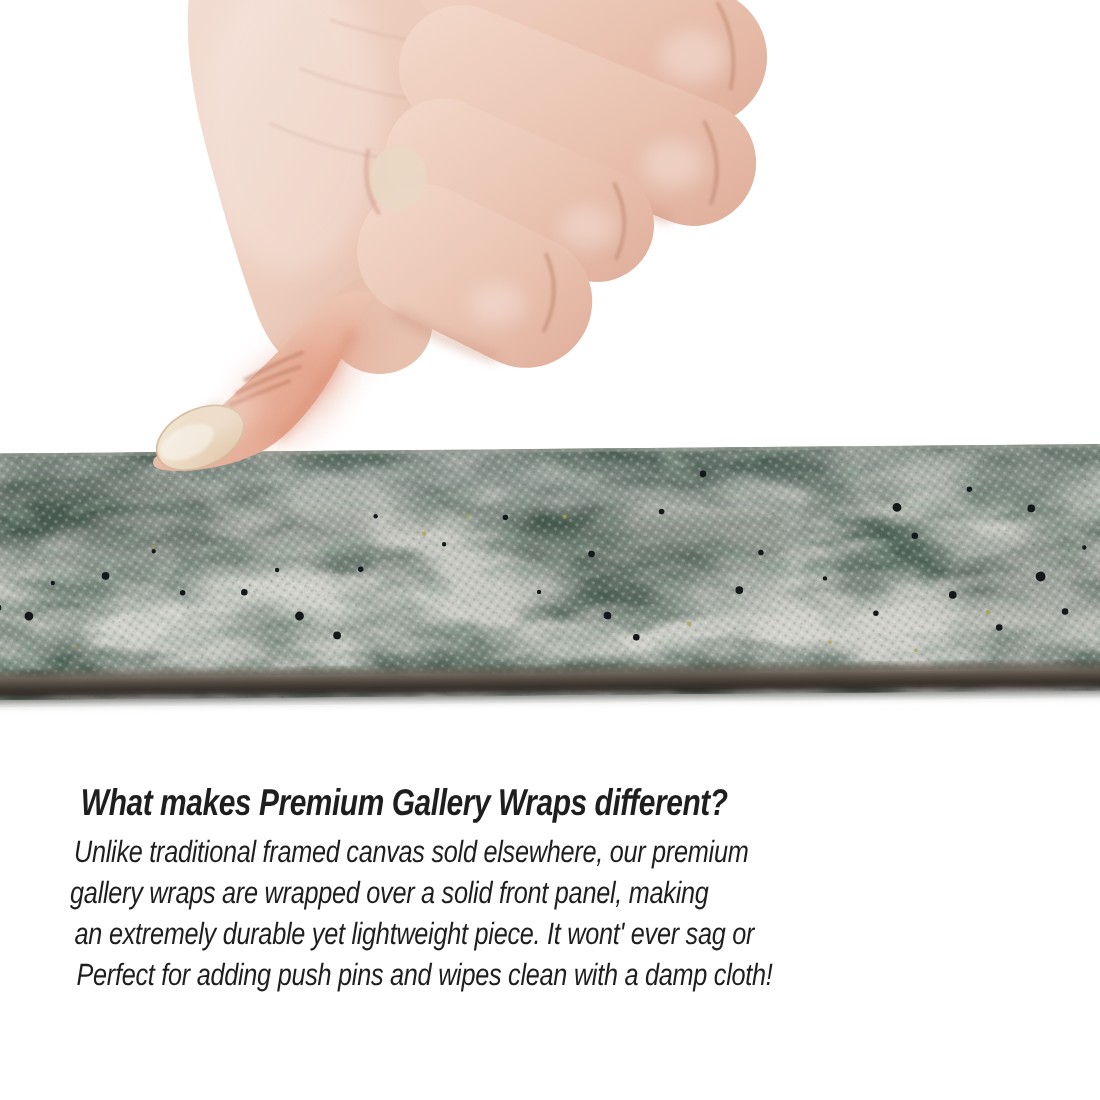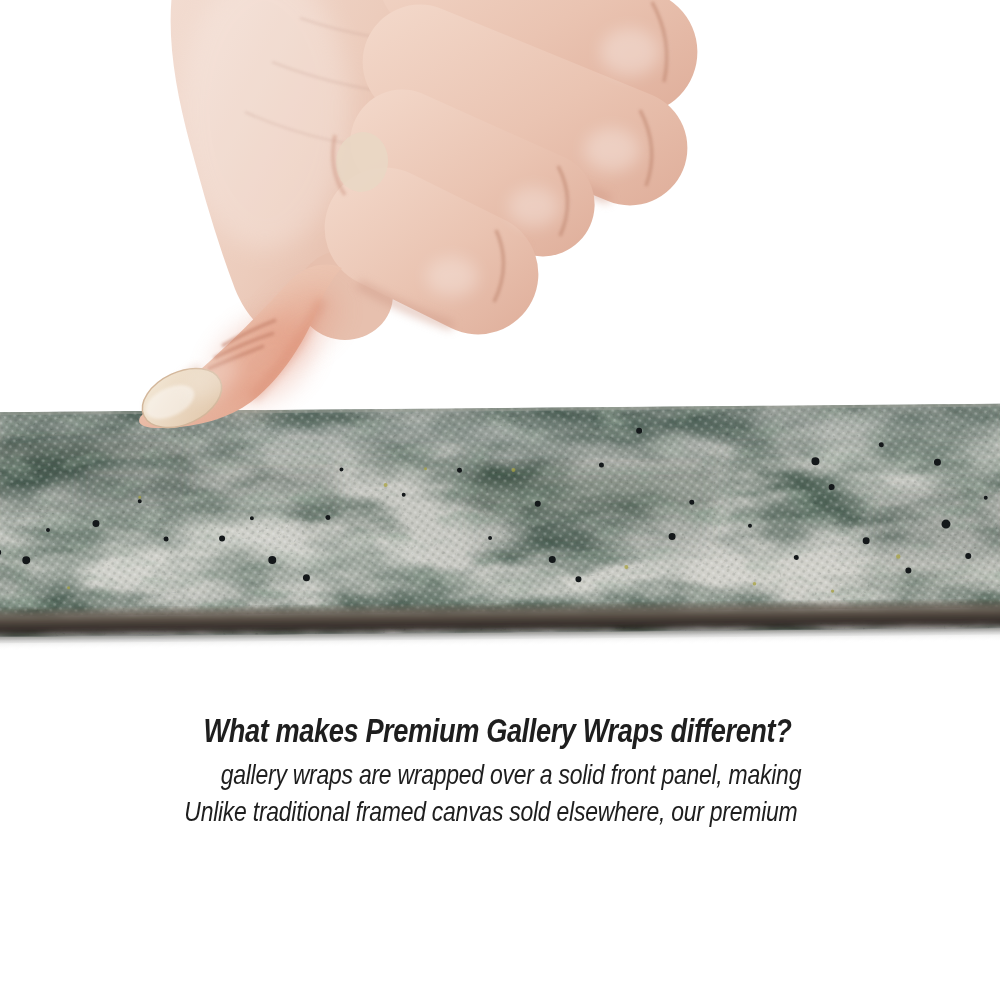--- a/index.html
+++ b/index.html
@@ -12,21 +12,21 @@
     position:absolute;left:-10px;top:408px;width:1020px;height:240px;
     transform:rotate(-0.5deg);
   }
   .canvas-strip svg{display:block;width:100%;height:100%;}
   .hand{
     position:absolute;left:0;top:0;width:1000px;height:440px;
   }
   .hand svg{display:block;width:100%;height:100%;}
   .info{
     position:absolute;left:0;top:706px;width:865px;
-    color:#1e1e1e;text-align:right;
+    color:#1e1e1e;text-align:left;
   }
   .h-row{height:50px;}
   .h-row .h{
     display:inline-block;white-space:nowrap;
     font-style:italic;font-weight:700;font-size:34px;line-height:48px;
     letter-spacing:-0.5px;transform:scaleX(0.80);transform-origin:50% 50%;
   }
   .b-row{height:37px;}
   .b-row .b{
     display:inline-block;white-space:nowrap;
@@ -250,20 +250,26 @@
         <ellipse cx="212" cy="378" rx="30" ry="18" transform="rotate(-30 212 378)" fill="#ffffff" opacity="0.22" filter="url(#hb8)"></ellipse>
       </g>
     </svg>
   </div>
 
   <div class="info">
     <div class="h-row">
       <span class="h">What makes Premium Gallery Wraps different?</span>
     </div>
     <div class="b-row">
+      <span class="b">Unlike traditional framed canvas sold elsewhere, our premium</span>
+    </div>
+    <div class="b-row">
       <span class="b">gallery wraps are wrapped over a solid front panel, making</span>
     </div>
     <div class="b-row">
-      <span class="b">Unlike traditional framed canvas sold elsewhere, our premium</span>
+      <span class="b">an extremely durable yet lightweight piece. It wont' ever sag or</span>
+    </div>
+    <div class="b-row">
+      <span class="b">Perfect for adding push pins and wipes clean with a damp cloth!</span>
     </div>
   </div>
 
 </div>
 
 </body></html>

